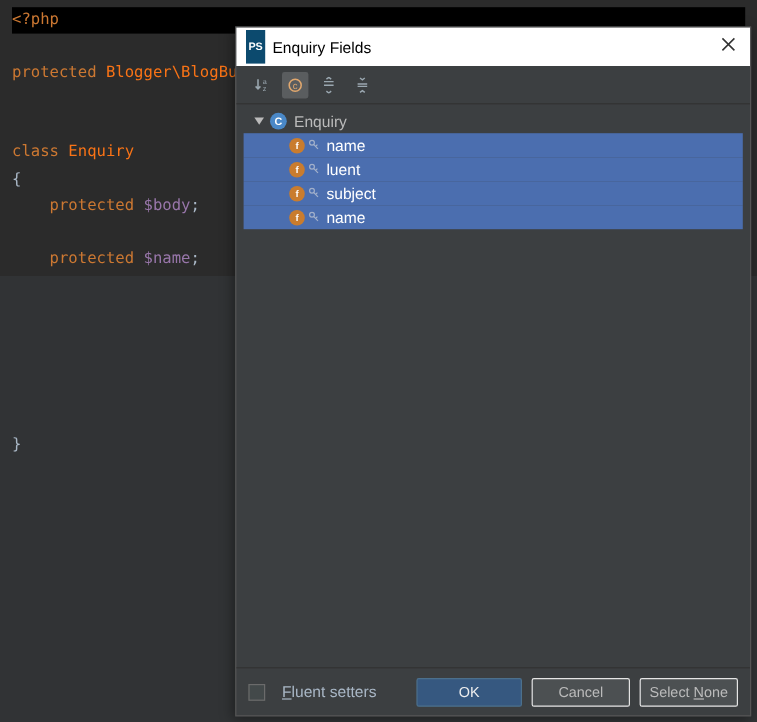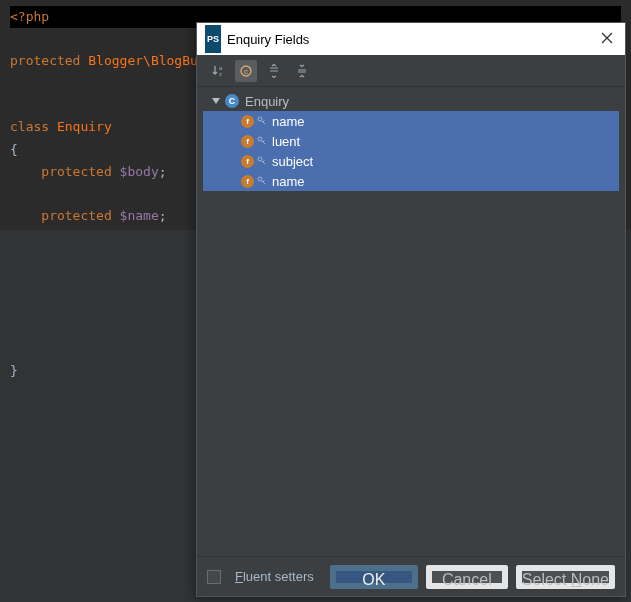--- a/index.html
+++ b/index.html
@@ -20,21 +20,21 @@
 .tree-area{position:absolute;top:64px;left:0;right:0;bottom:40px;overflow:auto;padding:4px 6px}
 .tree-row{height:20px;display:flex;align-items:center;padding-left:8px;font-size:13px;color:#bbb}
 .tree-row.selected{background:#4b6eaf;color:#fff}
 .expand{width:10px;height:10px;margin-right:4px}
 .class-icon{width:14px;height:14px;border-radius:50%;background:#4a88c7;color:#fff;font-size:9px;font-weight:bold;display:flex;align-items:center;justify-content:center;margin-right:6px}
 .field-icon{width:13px;height:13px;border-radius:50%;background:#c97c2e;color:#fff;font-size:8px;font-weight:bold;display:flex;align-items:center;justify-content:center;margin-right:3px}
 .key-icon{width:10px;height:10px;margin-right:5px;opacity:.6}
 .child-row{padding-left:38px}
 .bottom-bar{position:absolute;bottom:0;left:0;right:0;height:40px;border-top:1px solid #323232;display:flex;align-items:center;padding:0 10px;gap:8px}
 .checkbox{width:14px;height:14px;border:1px solid #6b6b6b;background:#43494a;margin-right:6px}
-.btn{min-width:82px;height:24px;background:#4c5052;border:6px solid #e5e5e5;color:#bbb;font-size:16px;cursor:pointer;border-radius:2px}
+.btn{min-width:82px;height:24px;background:#4c5052;border:1px solid #e5e5e5;color:#bbb;font-size:12px;cursor:pointer;border-radius:2px}
 .btn.primary{background:#365880;border-color:#4c708c;color:#eee;font-weight:500;min-width:88px}
 .spacer{flex:1}
 .underline{text-decoration:underline}
 .highlight-line{background:#000000;display:block}
 </style>
 </head>
 <body>
 
 <div class="editor">
   <span class="highlight-line line k1">&lt;?php</span>

